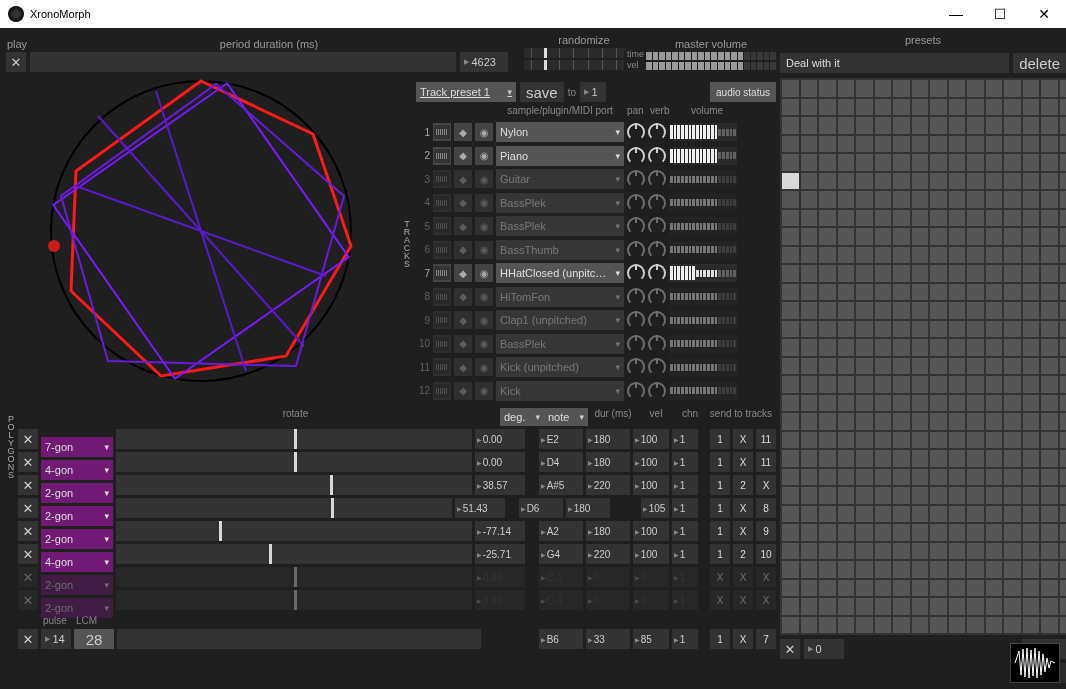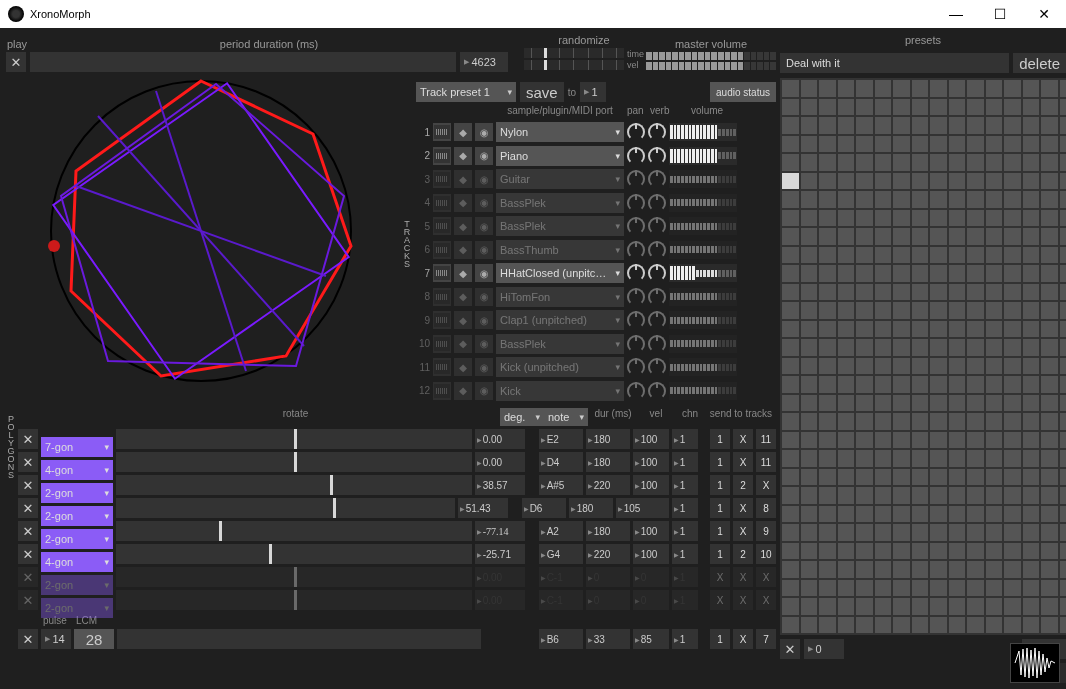--- a/index.html
+++ b/index.html
@@ -71,21 +71,21 @@
   .track-row.off { opacity:0.45; }
   .track-num { width:14px; text-align:right; color:#aaa; font-size:10px;}
   .tbtn { width:18px;height:18px;background:#444;display:flex;align-items:center;justify-content:center;font-size:10px;}
   .sample-dd { background:#555; color:#ddd; height:20px; width:128px; display:flex;align-items:center;justify-content:space-between;padding:0 4px;font-size:11px;}
   .sample-dd::after{content:'▾';font-size:9px;}
   .poly-area { display:flex; gap:2px; align-items:flex-start; }
   .poly-lbl { writing-mode:vertical-lr; text-orientation:upright; font-size:9px;color:#aaa;letter-spacing:-2px;margin-top:6px;}
   .poly-rows { flex:1; }
   .prow { display:flex; gap:3px; align-items:center; height:22px; margin-bottom:1px;}
   .prow.off { opacity:0.4; }
-  .poly-dd { background:#8b5cf6;width:72px;height:20px;display:flex;align-items:center;justify-content:space-between;padding:0 4px;font-size:11px;color:#ddd;margin-top:16px;}
+  .poly-dd { background:#701a75;width:72px;height:20px;display:flex;align-items:center;justify-content:space-between;padding:0 4px;font-size:11px;color:#ddd;margin-top:16px;}
   .poly-dd::after{content:'▾';font-size:9px;}
   .small-nb { background:#333;width:44px;height:20px;display:flex;align-items:center;padding:0 2px;font-size:10px;color:#ccc;}
   .small-nb::before{content:'▶';font-size:6px;margin-right:1px;color:#888;}
   .small-nb.disabled{color:#555;}
   .st-cell { width:20px;height:20px;background:#333;color:#ddd;display:flex;align-items:center;justify-content:center;font-size:10px;}
   .preset-hdr{display:flex;justify-content:space-between;align-items:center;height:22px;}
   .preset-name{background:#333;flex:1;height:20px;padding:0 6px;display:flex;align-items:center;color:#ddd;}
   .preset-grid{background:#333;display:grid;grid-template-columns:repeat(16,1fr);gap:2px;padding:2px;flex:1;}
   .pcell{background:#555;aspect-ratio:1;}
   .pcell.cur{background:#d8d8d8;}
@@ -238,21 +238,21 @@
           </svg>
         </div>
       </div>
 
       <div class="track-area">
 
         <div style="display:flex;gap:4px;align-items:center;margin-bottom:3px;margin-top:6px;">
           <div class="tracks-label">TRACKS</div>
           <div style="flex:1;display:flex;flex-direction:column;gap:3px;">
             <div style="display:flex;gap:4px;align-items:center;">
-              <div class="dropdown" style="width:100px;">
+              <div class="dropdown" style="width:100px;text-decoration:underline;">
                   <span>Track preset 1</span>
                 </div>
               <div class="btn">save</div>
               <span class="mini-label">to</span>
               <div class="numbox" style="width:26px;">1</div>
               <div style="flex:1;"></div>
               <div class="as-btn">audio status</div>
             </div>
             <div class="sect-headers">
               <div style="width:14px;"></div>
@@ -751,36 +751,36 @@
     <div class="poly-dd">
                 <span>2-gon</span>
               </div>
     <div class="slider-track" style="flex:1;">
                 <div class="slider-thumb" style="left:64%;"></div>
               </div>
     <div class="small-nb " style="width:50px;">51.43</div>
     <div style="width:8px;"></div>
     <div class="small-nb " style="width:44px;">D6</div>
     <div class="small-nb " style="width:44px;">180</div>
-    <div class="small-nb " style="width:53px;">105</div>
+    <div class="small-nb " style="width:28px;margin-left:28px;">105</div>
     <div class="small-nb " style="width:26px;">1</div>
     <div style="width:6px;"></div>
     <div class="st-cell">1</div>
     <div class="st-cell">X</div>
     <div class="st-cell">8</div>
             </div>
             <div class="prow">
     <div class="btn btn-x">✕</div>
     <div class="poly-dd">
                 <span>2-gon</span>
               </div>
     <div class="slider-track" style="flex:1;">
                 <div class="slider-thumb" style="left:29%;"></div>
               </div>
-    <div class="small-nb " style="width:50px;font-family:Liberation Serif, serif;">-77.14</div>
+    <div class="small-nb " style="width:50px;">-77.14</div>
     <div style="width:8px;"></div>
     <div class="small-nb " style="width:44px;">A2</div>
     <div class="small-nb " style="width:44px;">180</div>
     <div class="small-nb " style="width:36px;">100</div>
     <div class="small-nb " style="width:26px;">1</div>
     <div style="width:6px;"></div>
     <div class="st-cell">1</div>
     <div class="st-cell">X</div>
     <div class="st-cell">9</div>
             </div>

